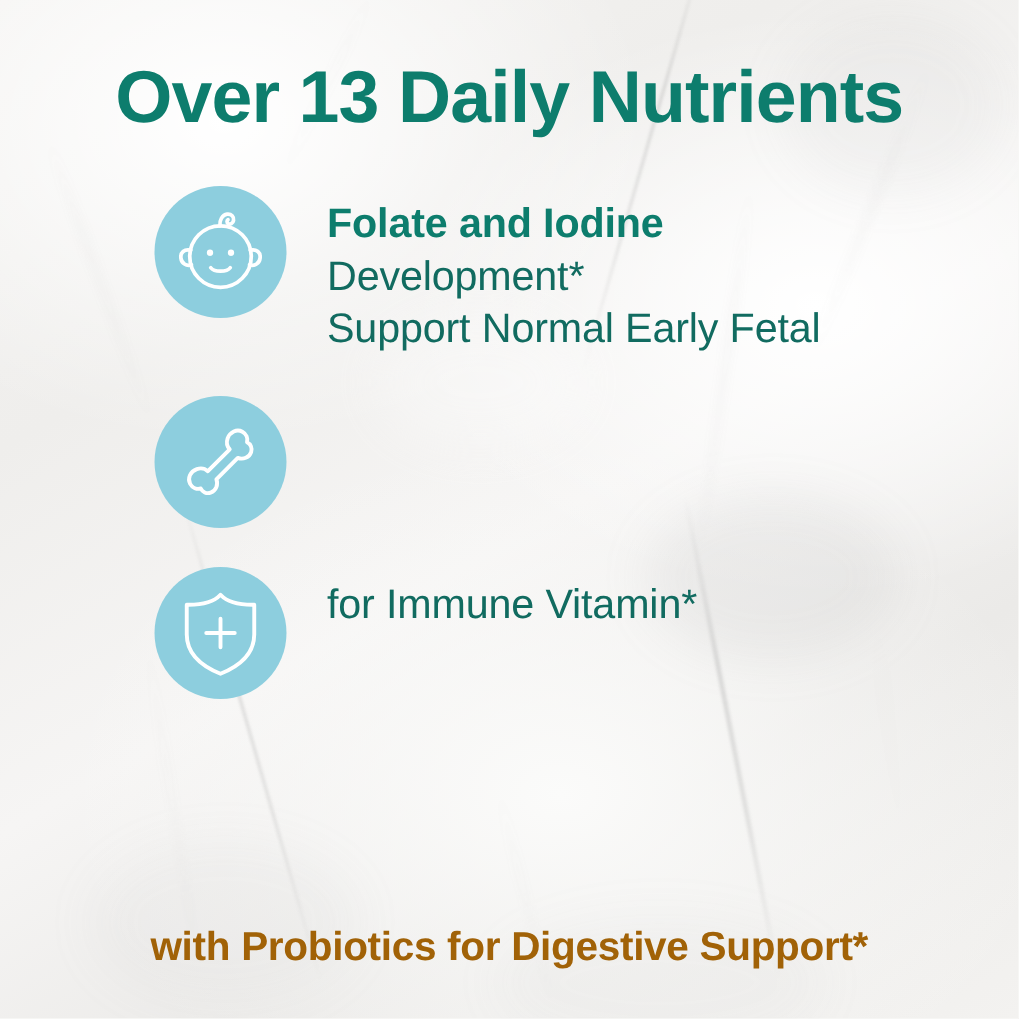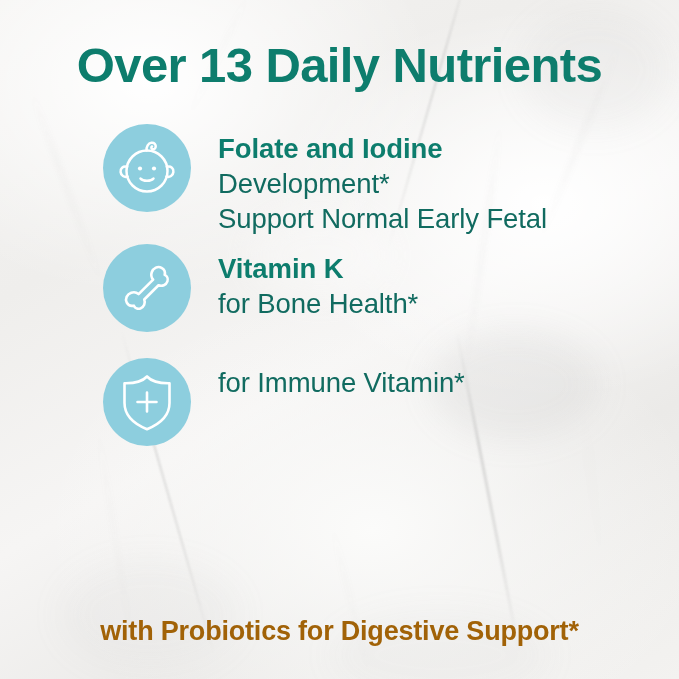--- a/index.html
+++ b/index.html
@@ -139,21 +139,21 @@
     font-size: 27.5px;
     line-height: 35px;
     font-weight: normal;
     color: #116b60;
     letter-spacing: -0.1px;
   }
   .row-sub .l2 { display: block; }
 
   
   .row-1 { margin-bottom: 28px; }
-  .row-2 { margin-bottom: 8px; }
+  .row-2 { margin-bottom: 28px; }
   .row-3 { margin-bottom: 26px; }
   .row-4 { margin-bottom: 0; }
 
   .footer {
     position: absolute;
     left: 0;
     top: 614px;
     width: 679px;
     text-align: center;
     font-size: 27px;
@@ -223,26 +223,20 @@
       </div>
 
       <div class="row row-3">
         <div class="icon-circle">
           <svg width="62" height="62" viewBox="0 0 62 62" fill="none">
             <g transform="rotate(-45 31 31)">
               <path d="M16.5 23.2 C12.3 21.2 7.6 23.0 6.4 27.0 C5.5 30.0 6.9 32.8 9.2 34.2 C8.3 36.6 9.3 39.5 11.9 40.8 C15.3 42.5 19.4 40.7 20.9 37.2 L41.1 37.2 C42.6 40.7 46.7 42.5 50.1 40.8 C52.7 39.5 53.7 36.6 52.8 34.2 C55.1 32.8 56.5 30.0 55.6 27.0 C54.4 23.0 49.7 21.2 45.5 23.2 C42.9 24.5 41.4 27.0 41.3 29.4 L20.7 29.4 C20.6 27.0 19.1 24.5 16.5 23.2 Z" stroke="#ffffff" stroke-width="2.6" stroke-linejoin="round" stroke-linecap="round" fill="none"></path>
             </g>
           </svg>
         </div>
-        <div class="row-text">
-          <div class="row-title">Vitamin K</div>
-          <div class="row-sub">
-            <span>for Bone Health*</span>
-          </div>
-        </div>
       </div>
 
       <div class="row row-4">
         <div class="icon-circle">
           <svg width="58" height="62" viewBox="0 0 58 62" fill="none">
             <path d="M29 5.5 C24.6 10.3 17.4 12.4 6.5 12.2 L6.5 32.0 C6.5 44.0 15.2 52.6 29 58.2 C42.8 52.6 51.5 44.0 51.5 32.0 L51.5 12.2 C40.6 12.4 33.4 10.3 29 5.5 Z" stroke="#ffffff" stroke-width="2.6" stroke-linejoin="round" fill="none"></path>
             <path d="M29 21.5 L29 40.5 M19.5 31 L38.5 31" stroke="#ffffff" stroke-width="2.6" stroke-linecap="round"></path>
           </svg>
         </div>
         <div class="row-text">

